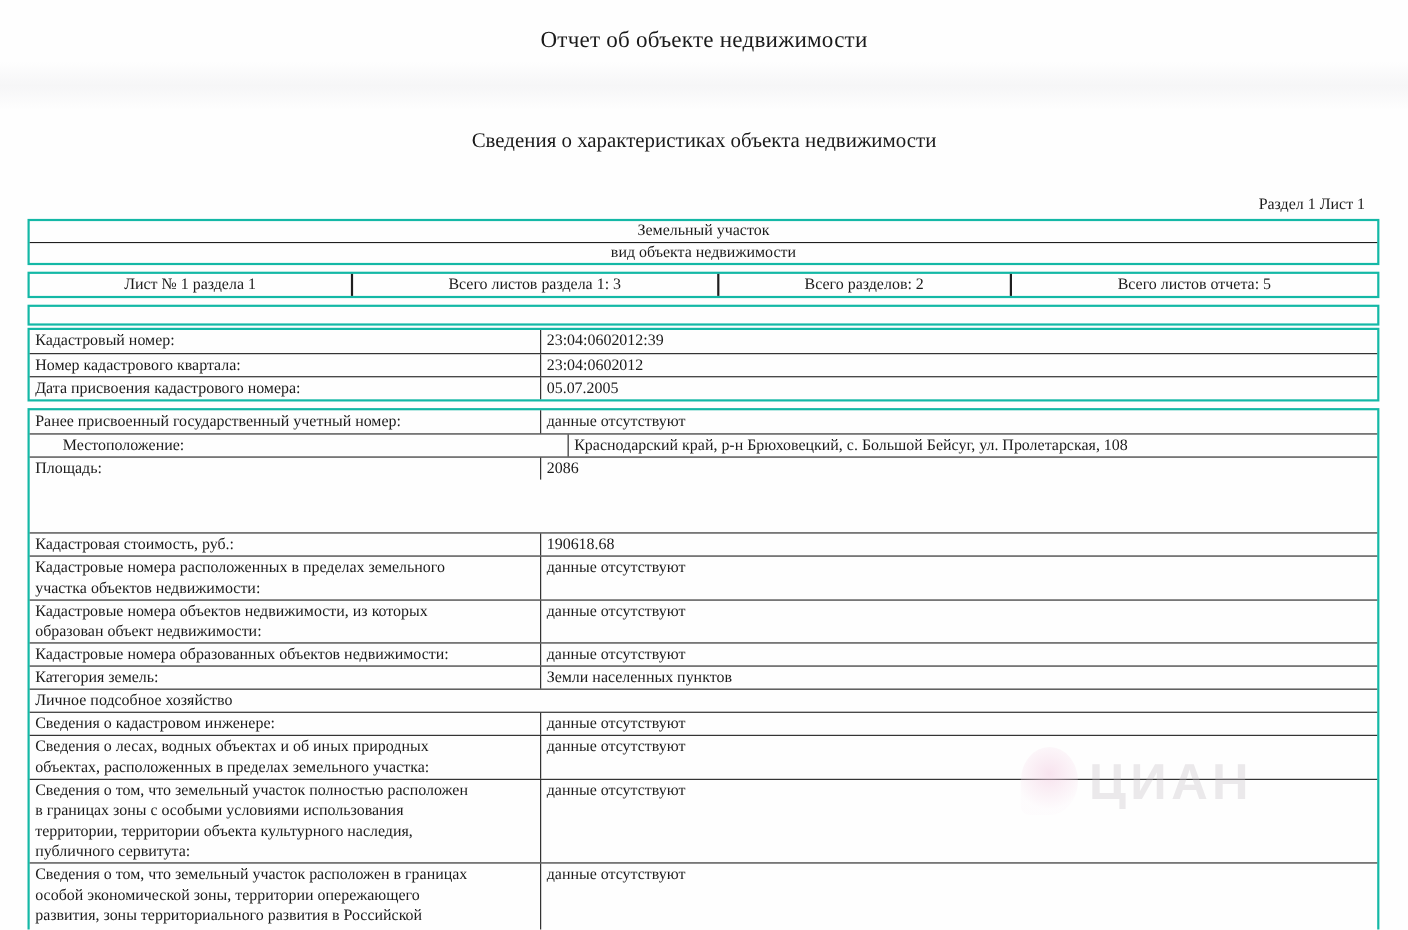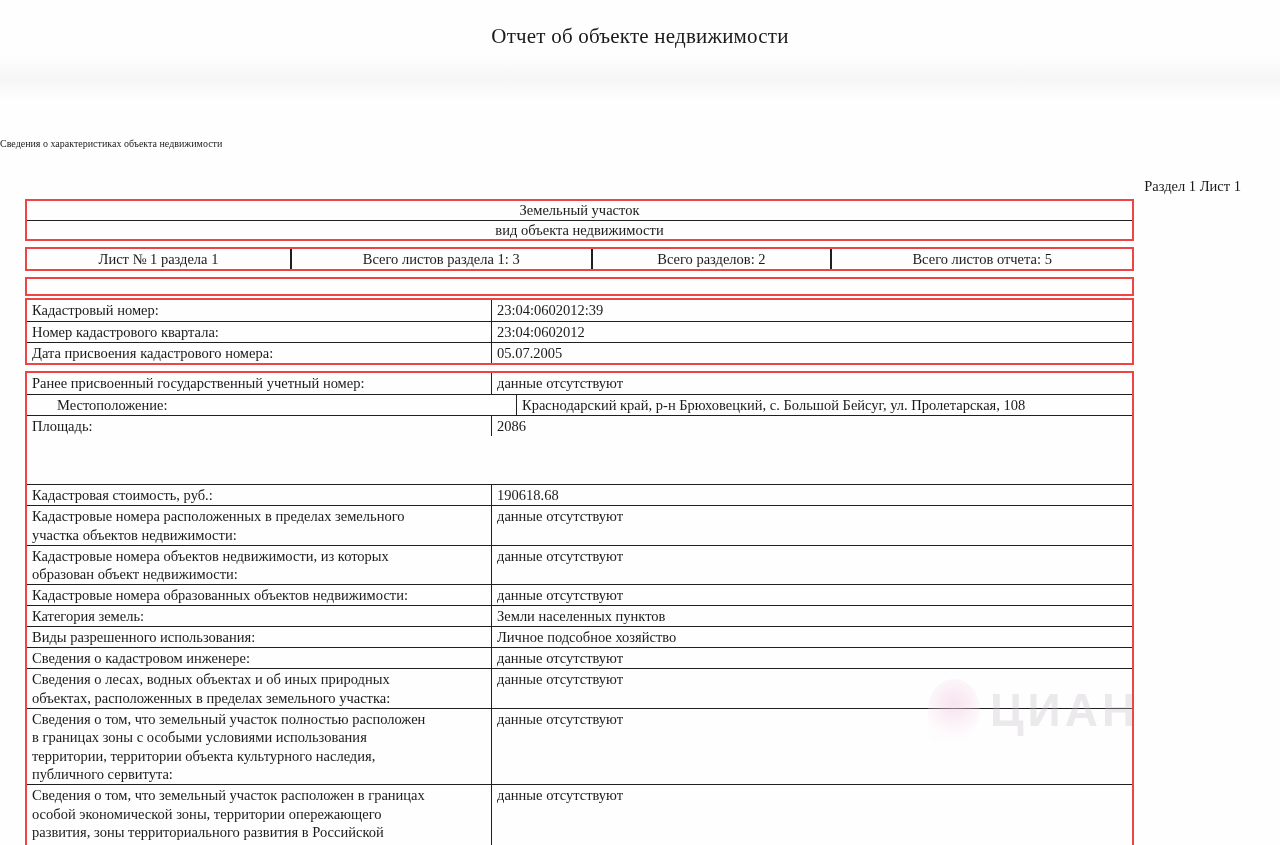--- a/index.html
+++ b/index.html
@@ -15,30 +15,30 @@
   .scan-band {
     position: absolute; left: 0; top: 56px; width: 100%; height: 44px;
     background: linear-gradient(#fefefe, #f6f6f7 50%, #fefefe);
     pointer-events: none;
   }
   .report-title {
     position: absolute; top: 24px; left: 0; width: 100%;
     text-align: center; font-size: 21px; font-weight: 500; letter-spacing: 0.2px;
   }
   .report-subtitle {
-    position: absolute; top: 138px; left: 0; width: 100%;
-    text-align: left; font-size: 10px;
+    position: absolute; top: 118px; left: 0; width: 100%;
+    text-align: center; font-size: 19px;
   }
   .section-label {
     position: absolute; top: 178px; right: 39px;
     font-size: 14.5px;
   }
   .tbl {
-    position: absolute; left: 25px; width: 1109px;
-    border: 2px solid #ef4444;
+    position: absolute; left: 25px; width: 1229px;
+    border: 2px solid #14b8a6;
     background: transparent;
   }
   
   #object-type-table { top: 199px; }
   #object-type-table .c-row {
     height: 19px; line-height: 19px; text-align: center; font-size: 14.5px;
   }
   #object-type-table .c-row + .c-row { border-top: 1px solid #1f1f1f; }
   
   #sheet-info-table { top: 247px; display: flex; }
@@ -161,21 +161,20 @@
     <div class="cell label">Кадастровые номера образованных объектов недвижимости:</div>
     <div class="cell value">данные отсутствуют</div>
   </div>
 
   <div class="prop-row" style="min-height: 21px;">
     <div class="cell label">Категория земель:</div>
     <div class="cell value">Земли населенных пунктов</div>
   </div>
 
   <div class="prop-row" style="min-height: 21px;">
-    <div class="cell label">Виды разрешенного использования:</div>
     <div class="cell value">Личное подсобное хозяйство</div>
   </div>
 
   <div class="prop-row" style="min-height: 21px;">
     <div class="cell label">Сведения о кадастровом инженере:</div>
     <div class="cell value">данные отсутствуют</div>
   </div>
 
   <div class="prop-row" style="min-height: 39.5px;">
     <div class="cell label">Сведения о лесах, водных объектах и об иных природных

